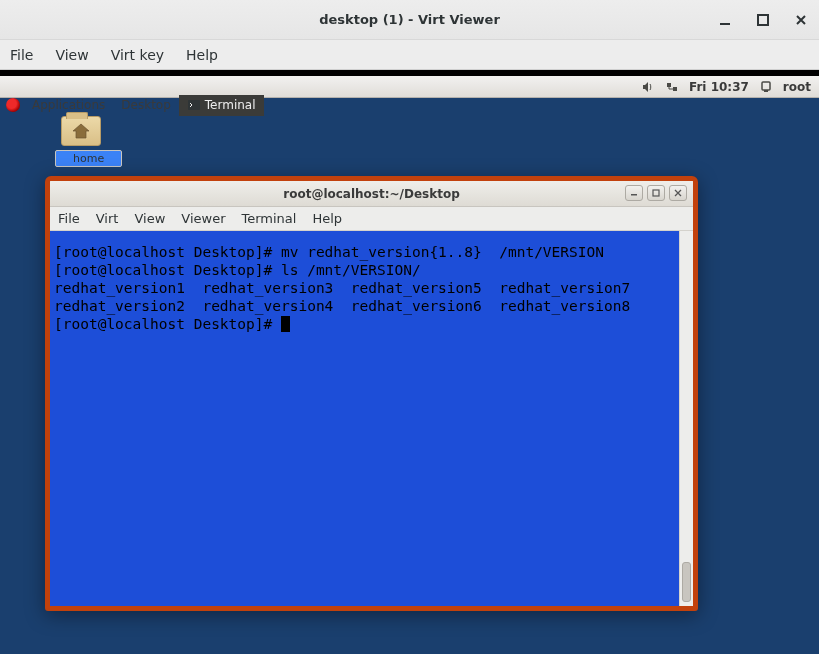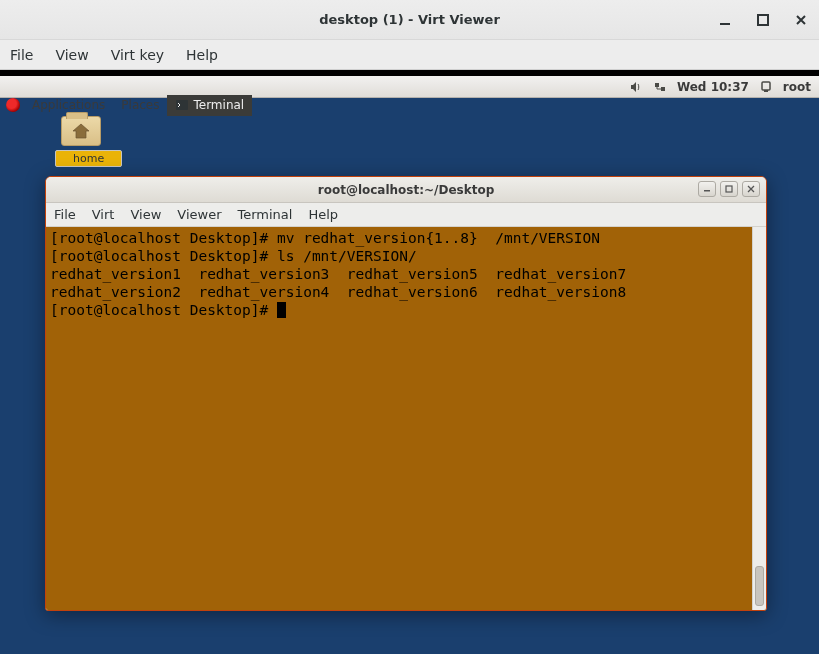--- a/index.html
+++ b/index.html
@@ -85,31 +85,31 @@
   .folder::before{
     content:""; position:absolute; left:4px; top:-5px; width:20px; height:6px;
     background:#d9bf87; border:1px solid #b89c66; border-bottom:none;
     border-radius: 2px 2px 0 0;
   }
   .folder-home {
     position:absolute; left:10px; top:6px; width:18px; height:16px;
   }
   .desk-label {
     display:inline-block;
-    background: #eab308; color:#2e3436;
+    background: #3b82f6; color:#2e3436;
     font-size: 11px; padding: 1px 17px;
     border-radius: 2px; border:1px solid #c8c5bf;
   }
   
   .term-window {
     position: absolute;
     left: 45px; top: 100px;
-    width: 722px; height: 435px;
+    width: 653px; height: 435px;
     background: #ededeb;
-    border: 1px solid #c2410c;
+    border: 5px solid #c2410c;
     border-radius: 6px 6px 3px 3px;
     box-shadow: 0 4px 20px rgba(0,0,0,0.4);
     display:flex; flex-direction:column;
     overflow:hidden;
   }
   .term-titlebar {
     height: 26px;
     background: linear-gradient(#efeeea,#dedbd4);
     border-bottom: 1px solid #c8c5bf;
     display:flex; align-items:center; justify-content:center;
@@ -125,25 +125,25 @@
     font-size:9px; color:#555; cursor:pointer;
   }
   .term-menubar {
     height: 24px; background:#ededeb;
     border-bottom:1px solid #d4d2cc;
     display:flex; align-items:center; padding: 0 8px; gap: 16px;
     font-size: 13px; color:#2e3436;
   }
   .term-menu-item { cursor:pointer; }
   .term-body {
-    flex:1; background:#a16207; position:relative;
+    flex:1; background:#1d4ed8; position:relative;
     font-family: "DejaVu Sans Mono","Liberation Mono",monospace;
     font-size: 14.5px; line-height: 18px;
     color:#000;
-    padding: 2px 4px;
+    padding: 12px 4px;
     white-space: pre;
     overflow:hidden;
   }
   .term-scrollbar {
     position:absolute; right:0; top:0; bottom:0; width:14px;
     background:#ededeb; border-left:1px solid #d4d2cc;
   }
   .term-scroll-thumb{
     position:absolute; left:2px; right:2px; bottom:4px; height:40px;
     background:#c8c5bf; border:1px solid #adaaa3; border-radius:3px;
@@ -190,21 +190,21 @@
 
   <div class="guest">
 
     <div class="panel">
       <div class="panel-left">
         <div class="panel-app-icon fedora-dot"></div>
         <div class="panel-btn">
             <span>Applications</span>
           </div>
         <div class="panel-btn">
-            <span>Places</span>
+            <span>Desktop</span>
           </div>
         <div class="panel-btn active">
           <svg width="14" height="14" viewBox="0 0 14 14" style="margin-right:4px">
             <rect x="1" y="2" width="12" height="10" rx="1" fill="#2e3436"></rect>
               <path d="M3 5 L5 7 L3 9" stroke="#eee" stroke-width="1" fill="none"></path>
           </svg>
           <span>Terminal</span>
         </div>
       </div>
       <div class="panel-right">
@@ -214,21 +214,21 @@
               <path d="M9 4c1 1 1 5 0 6" stroke="#4a4a46" fill="none"></path>
             </svg>
         </div>
         <div class="panel-ico">
           <svg width="14" height="14" viewBox="0 0 14 14">
               <rect x="2" y="3" width="4" height="4" fill="#4a4a46"></rect>
               <rect x="8" y="7" width="4" height="4" fill="#4a4a46"></rect>
               <path d="M4 7v2h4" stroke="#4a4a46" fill="none"></path>
             </svg>
         </div>
-        <span class="panel-text">Wed 10:37</span>
+        <span class="panel-text">Fri 10:37</span>
         <div class="panel-ico">
           <svg width="14" height="14" viewBox="0 0 14 14">
               <rect x="3" y="2" width="8" height="8" rx="1" fill="none" stroke="#4a4a46" stroke-width="1.5"></rect>
               <rect x="5" y="10" width="4" height="2" fill="#4a4a46"></rect>
             </svg>
         </div>
         <span class="panel-text">root</span>
       </div>
     </div>
 

